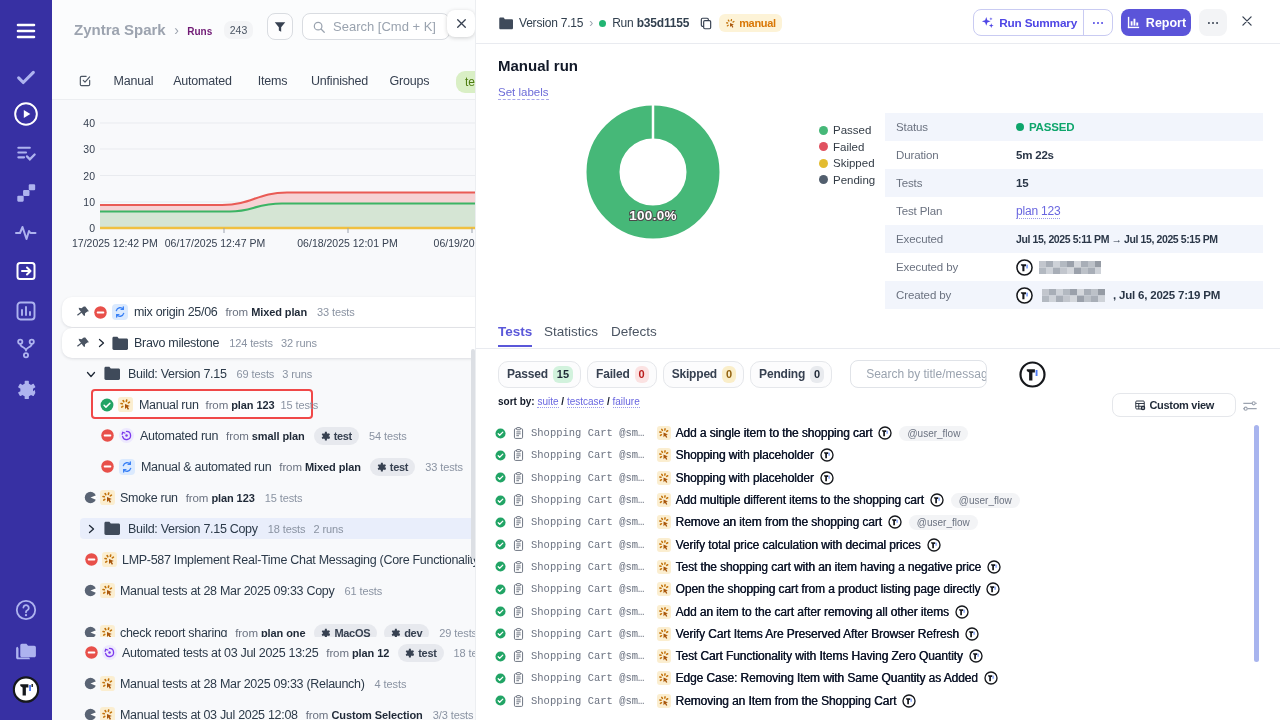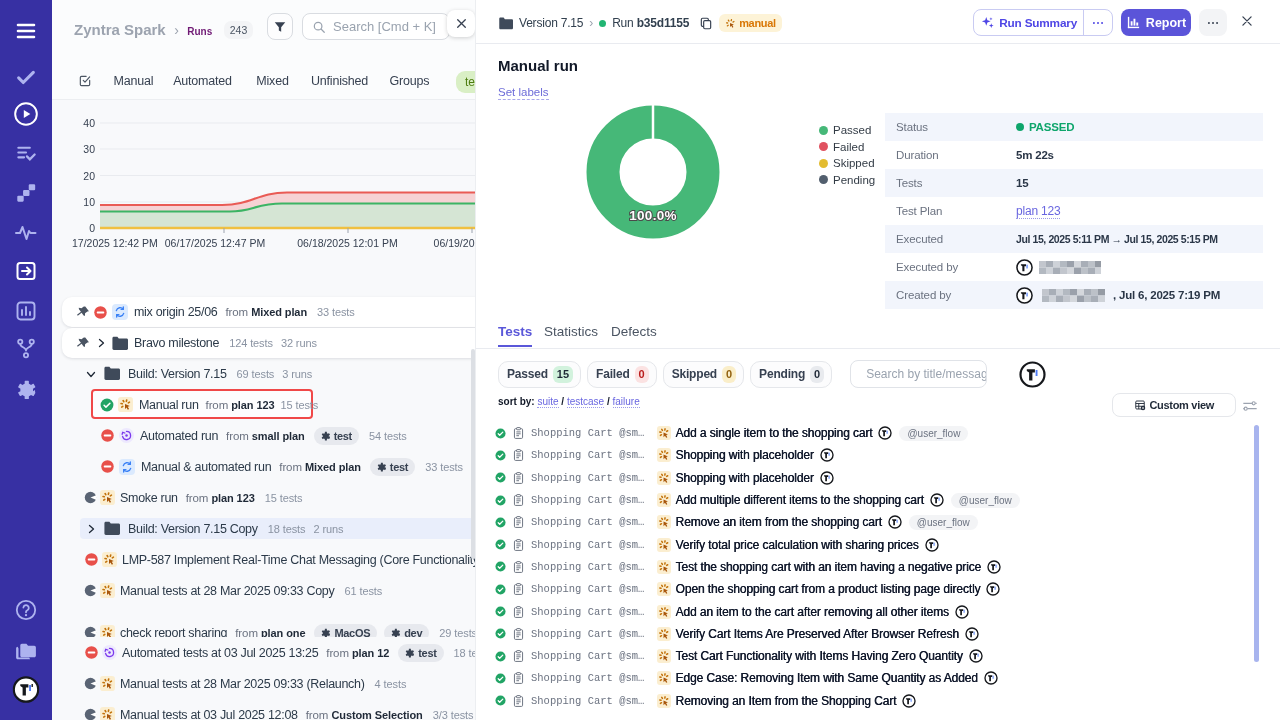--- a/index.html
+++ b/index.html
@@ -185,21 +185,21 @@
 
   <div id="lp-tabs">
     <svg style="position:absolute; left:26px; top:12px;" width="14" height="14" viewBox="0 0 24 24">
         <g stroke="#4b5563" stroke-width="2" fill="none" stroke-linecap="round" stroke-linejoin="round">
           <path d="M20 11v7a2 2 0 0 1-2 2H6a2 2 0 0 1-2-2V6a2 2 0 0 1 2-2h8"></path>
           <path d="M9 11l3 3 8-9"></path>
         </g>
       </svg>
     <span class="t" style="left:81.5px">Manual</span>
     <span class="t" style="left:150.5px">Automated</span>
-    <span class="t" style="left:220.5px">Mixed</span>
+    <span class="t" style="left:220.5px">Items</span>
     <span class="t" style="left:287.5px">Unfinished</span>
     <span class="t" style="left:357.5px">Groups</span>
     <span id="greenpill" style="position:absolute; left:404px; top:9px; white-space:nowrap;">tests fail</span>
   </div>
 
   <div id="chartwrap">
     <svg width="423" height="200" viewBox="0 0 423 200">
       <g stroke="#e9ebef" stroke-width="1">
         <line x1="48" y1="23" x2="423" y2="23"></line>
         <line x1="48" y1="49" x2="423" y2="49"></line>
@@ -1017,21 +1017,21 @@
             <g fill="#c2720a">
               <rect x="10.8" y="3.4" width="2.6" height="4.6" rx="1.2" transform="rotate(14 12 12)"></rect>
               <rect x="10.8" y="3.4" width="2.6" height="4.6" rx="1.2" transform="rotate(58 12 12)"></rect>
               <rect x="10.8" y="3.4" width="2.6" height="4.6" rx="1.2" transform="rotate(-32 12 12)"></rect>
               <rect x="10.8" y="3.4" width="2.6" height="4.6" rx="1.2" transform="rotate(-78 12 12)"></rect>
               <rect x="10.8" y="3.4" width="2.6" height="4.6" rx="1.2" transform="rotate(-125 12 12)"></rect>
               <path d="M11.2 11.2l7.6 3.2-3.2 1.2 2.1 3.6-2 1.1-2-3.7-2.5 2.5z" fill="#a8550a"></path>
             </g>
           </svg>
         </span>
-        <span class="ttl" style="margin-left:4px;">Verify total price calculation with sharing prices</span>
+        <span class="ttl" style="margin-left:4px;">Verify total price calculation with decimal prices</span>
         <svg width="14" height="14" viewBox="0 0 27 27" style="margin-left:6px">
           <circle cx="13.5" cy="13.5" r="11.6" fill="#fff" stroke="#16181c" stroke-width="2.6"></circle>
           <path d="M7.8 8.2h8.1v3.4h-2.5v8h-3.3v-8l-2.3-1.5z" fill="#16181c"></path>
           <rect x="16.6" y="9" width="1.9" height="6" fill="#4f7df7"></rect>
         </svg>
       </div>
       <div class="test">
         <span style="margin-left:19px; display:flex;">
           <svg width="11" height="11" viewBox="0 0 24 24">
             <circle cx="12" cy="12" r="11" fill="#21a465"></circle>

